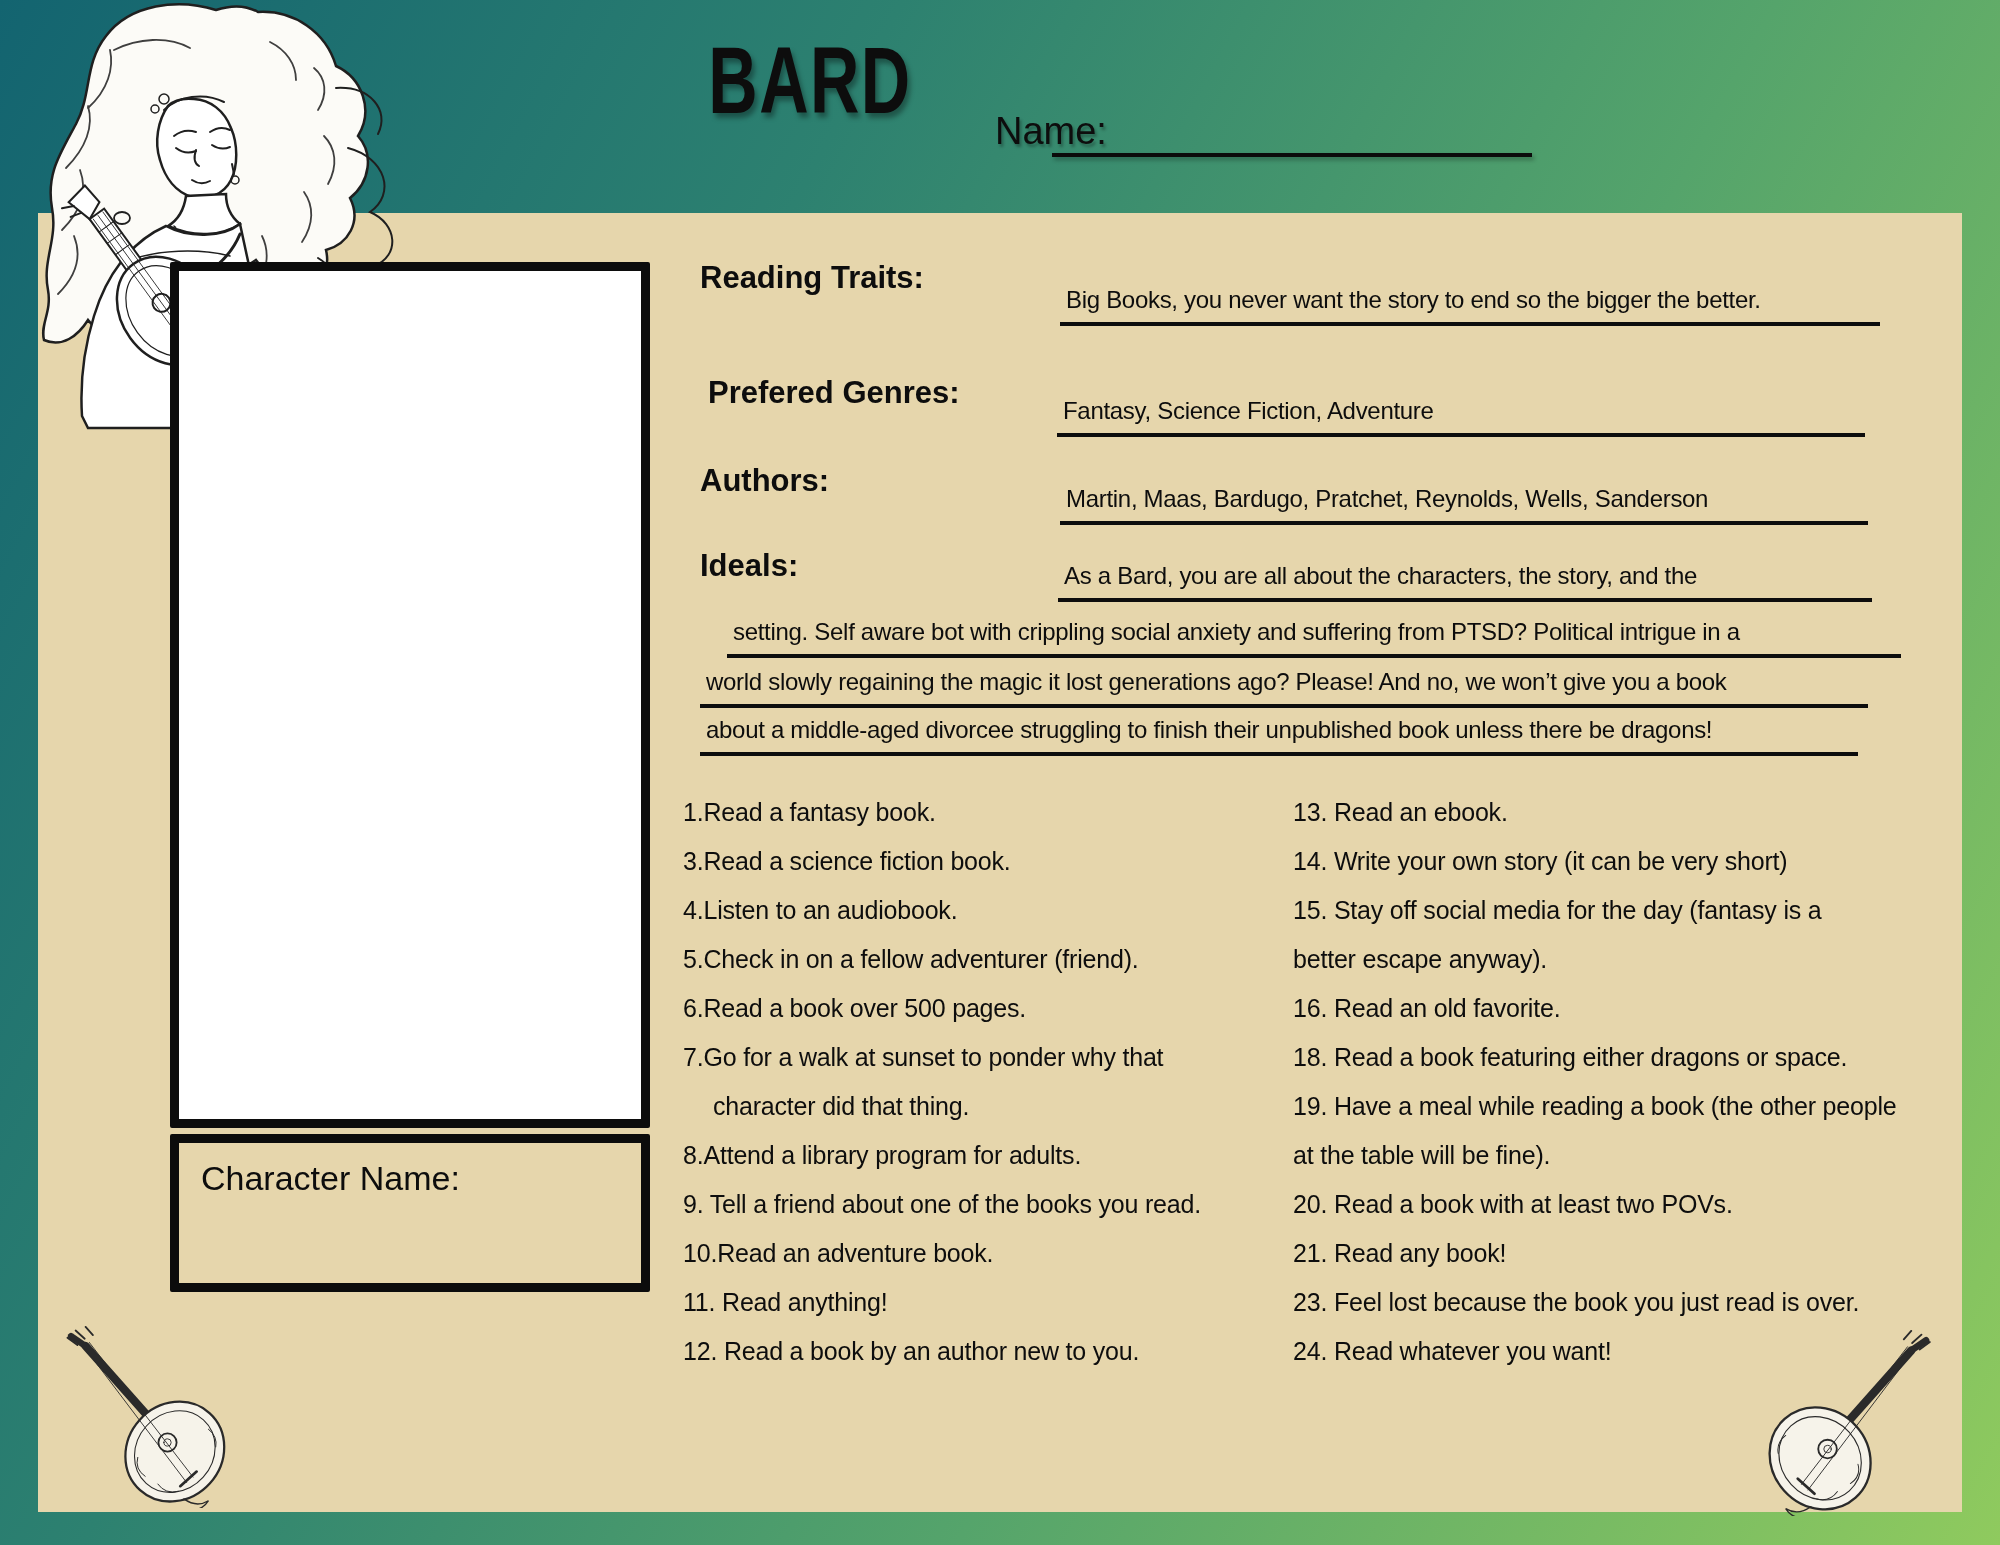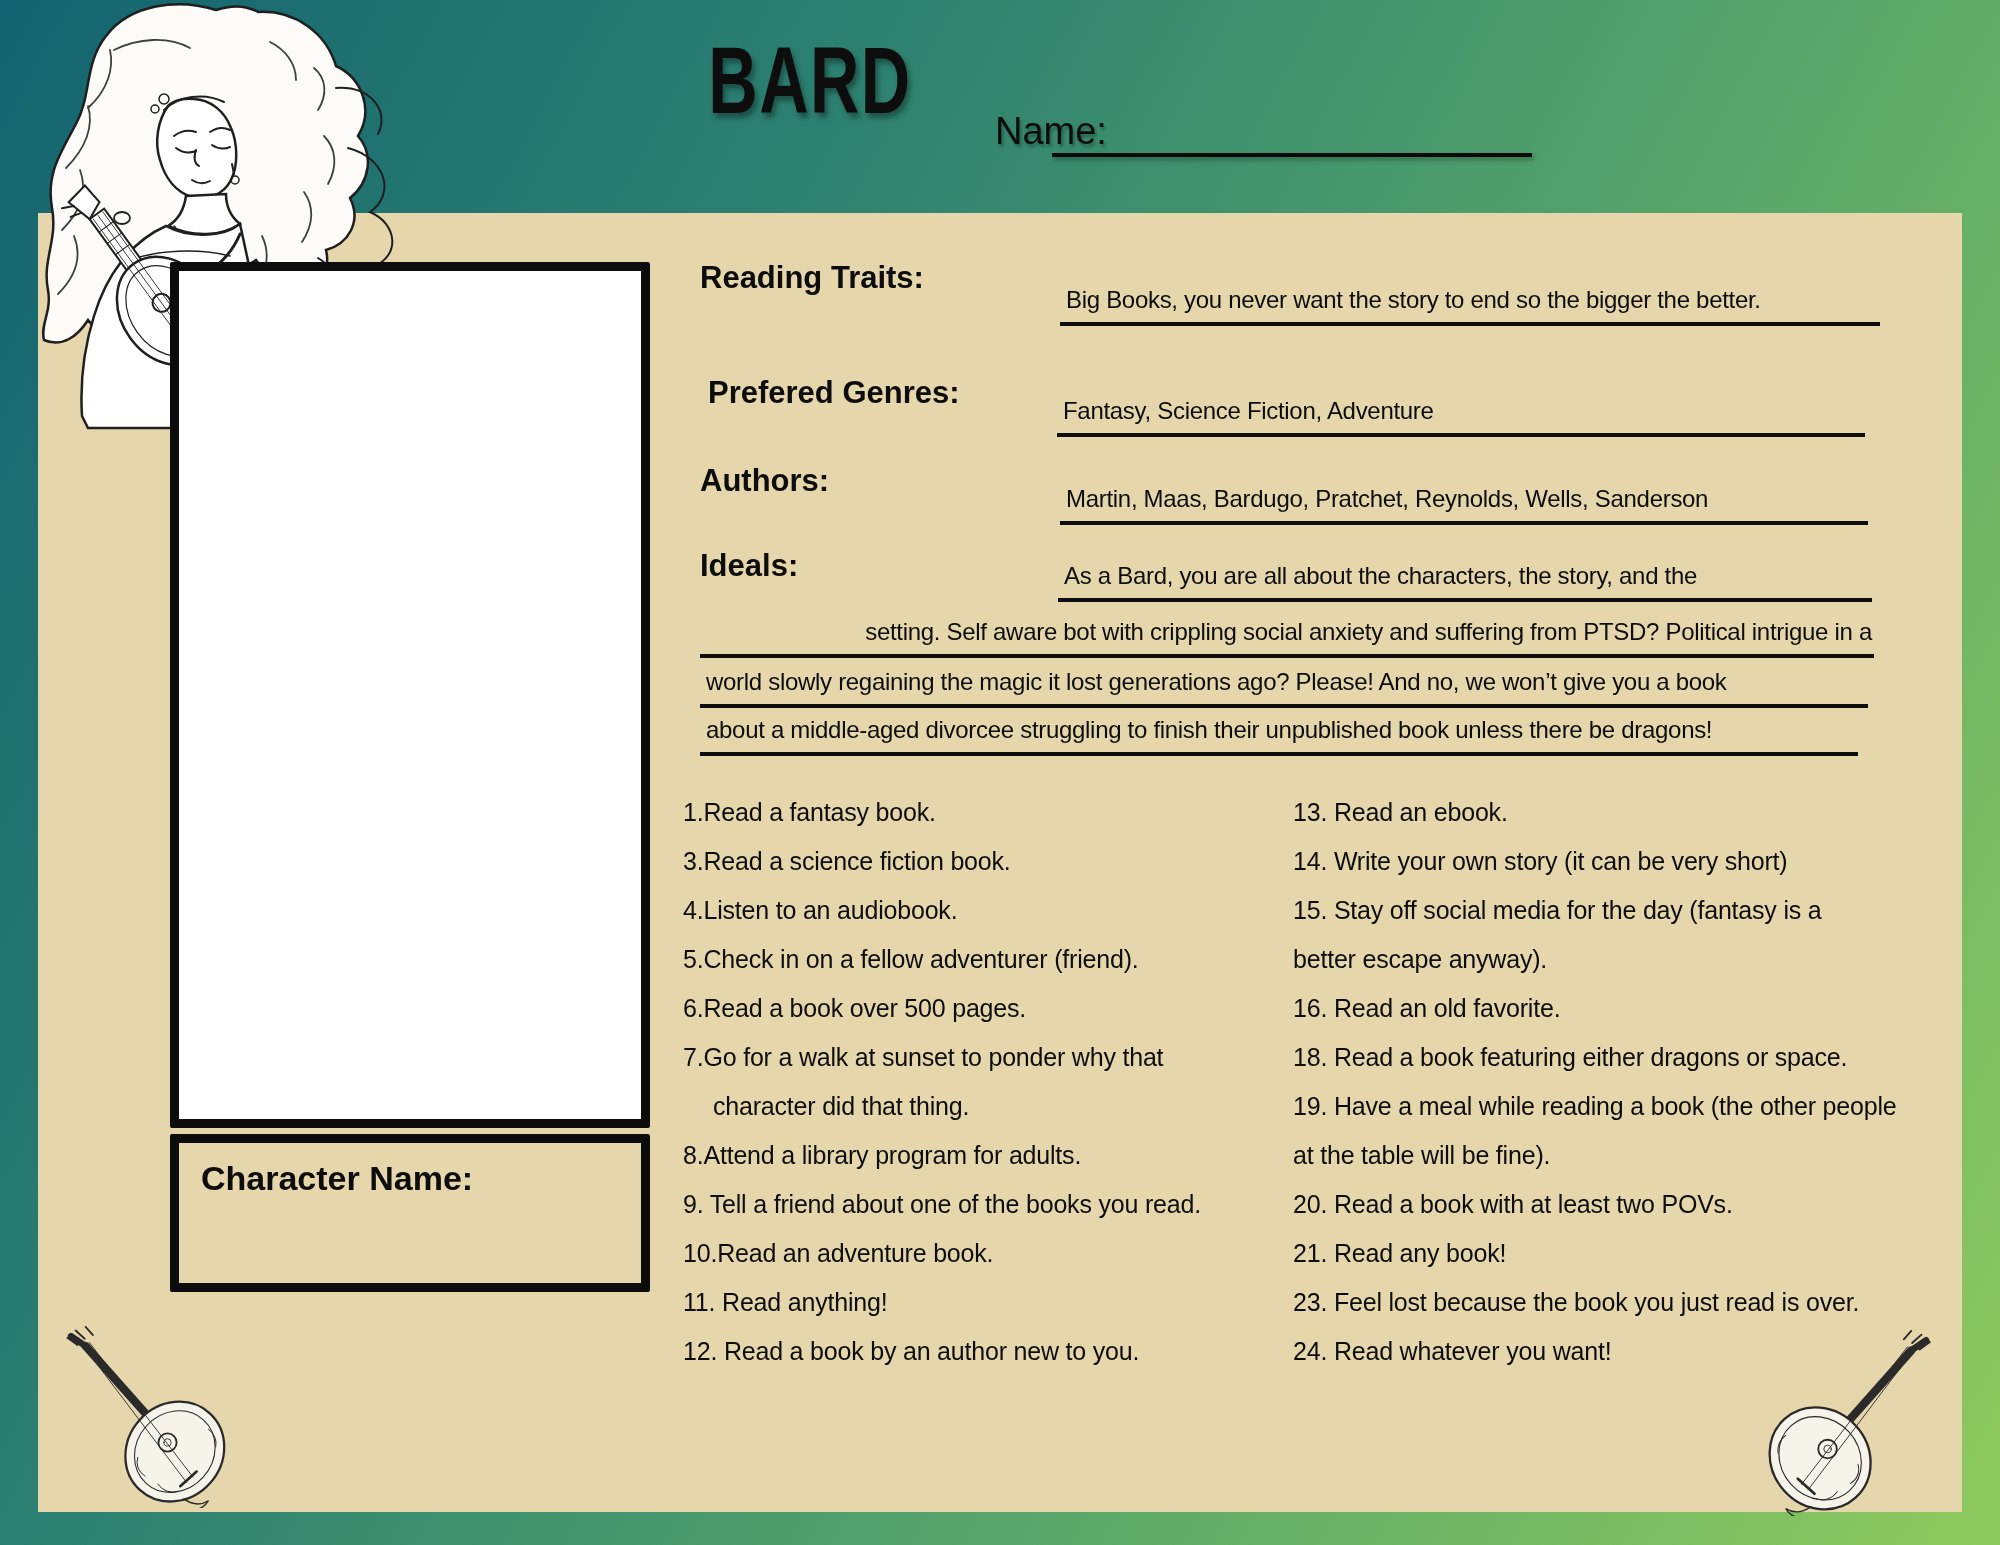--- a/index.html
+++ b/index.html
@@ -13,35 +13,35 @@
     position:absolute;left:610px;top:28px;width:400px;text-align:center;
     font-size:95px;font-weight:700;line-height:1.1;letter-spacing:2px;
     transform:scaleX(.72);transform-origin:center;
     text-shadow:4px 5px 6px rgba(0,0,0,.35);
   }
   .name-label{position:absolute;left:963px;top:110px;font-size:38px;text-shadow:2px 3px 3px rgba(0,0,0,.3);margin-left:32px;}
   .name-line{position:absolute;left:1052px;top:153px;width:480px;height:0;border-top:4px solid #0b0b0b;box-shadow:2px 3px 4px rgba(0,0,0,.3);}
   .box{position:absolute;box-sizing:border-box;border:9px solid #0c0c0c;border-radius:2px;}
   #portrait-box{left:170px;top:262px;width:480px;height:866px;background:#ffffff;}
   #char-box{left:170px;top:1134px;width:480px;height:158px;background:transparent;}
-  #char-label{margin:16px 8px 0 22px;font-size:34px;font-weight:700;}
+  #char-label{margin:16px 8px 0 22px;font-size:34px;font-weight:400;}
   .fl{position:absolute;font-size:31px;font-weight:600;}
   .fv,.id-line{
     position:absolute;font-size:24px;letter-spacing:-.3px;white-space:nowrap;
     border-bottom:4px solid #0d0d0d;padding:0 2px 8px 6px;overflow:visible;
   }
   #lbl-rt{left:700px;top:260px;}
   #val-rt{left:1060px;top:286px;width:812px;}
   #lbl-pg{left:708px;top:375px;}
   #val-pg{left:1057px;top:397px;width:800px;}
   #lbl-au{left:700px;top:463px;}
   #val-au{left:1060px;top:485px;width:800px;}
   #lbl-id{left:700px;top:548px;}
   #id-0{left:1058px;top:562px;width:806px;}
-  #id-1{left:700px;top:618px;width:1166px;text-align:right;}
+  #id-1{left:727px;top:618px;width:1166px;}
   #id-2{left:700px;top:668px;width:1160px;}
   #id-3{left:700px;top:716px;width:1150px;}
   .col{position:absolute;top:788px;}
   #col-left{left:683px;width:610px;}
   #col-right{left:1293px;width:660px;}
   .cl-line{height:49px;line-height:49px;font-size:25px;letter-spacing:-.2px;white-space:nowrap;}
   .cl-line.indent{padding-left:30px;}
   .art{position:absolute;}
   #bard-art{left:18px;top:-4px;width:420px;height:434px;}
   #lute-left{left:50px;top:1326px;width:195px;height:182px;transform:scaleX(-1);}

